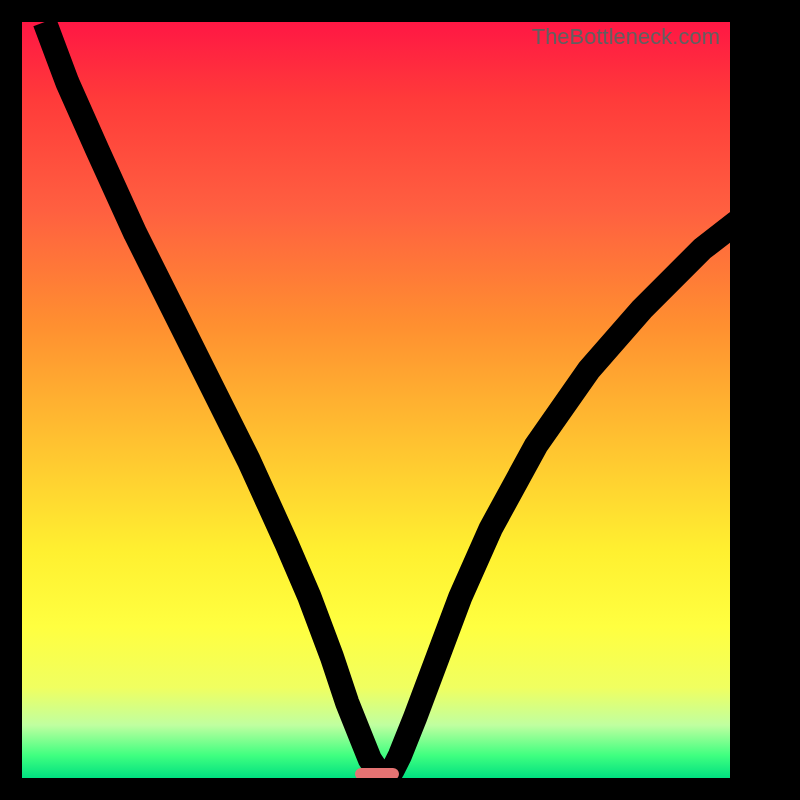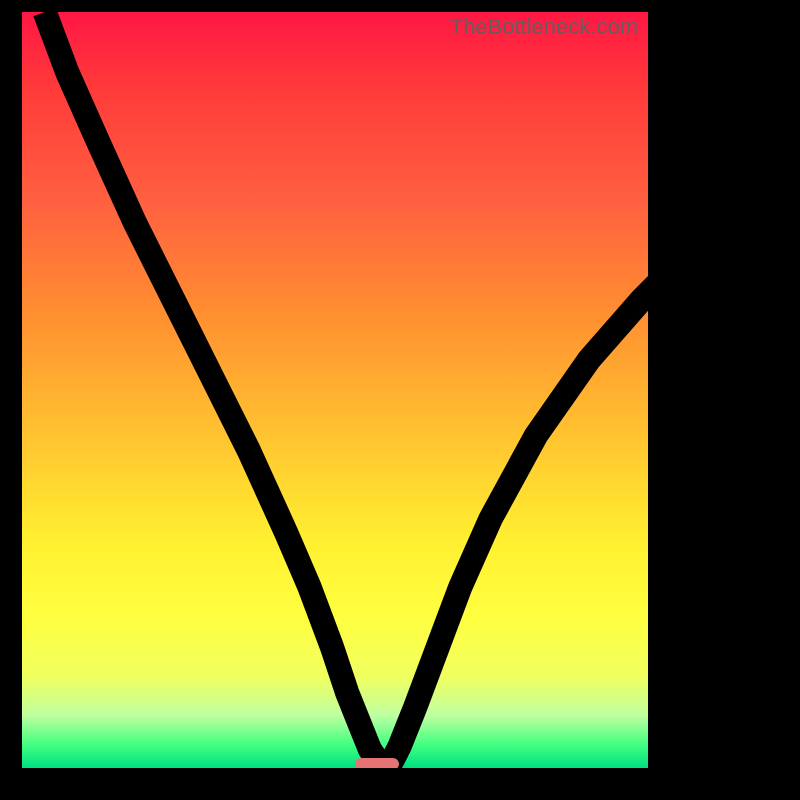--- a/index.html
+++ b/index.html
@@ -9,22 +9,22 @@
   }
   .chart-container {
     width: 800px;
     height: 800px;
     position: relative;
     background: #000;
   }
   .plot-area {
     position: absolute;
     left: 22px;
-    top: 12px;
-    width: 626px;
+    top: 22px;
+    width: 708px;
     height: 756px;
     background: linear-gradient(to bottom,
       #ff1744 0%,
       #ff3a3a 10%,
       #ff6040 25%,
       #ff8f30 40%,
       #ffb030 50%,
       #ffd030 60%,
       #fff030 70%,
       #ffff40 80%,

